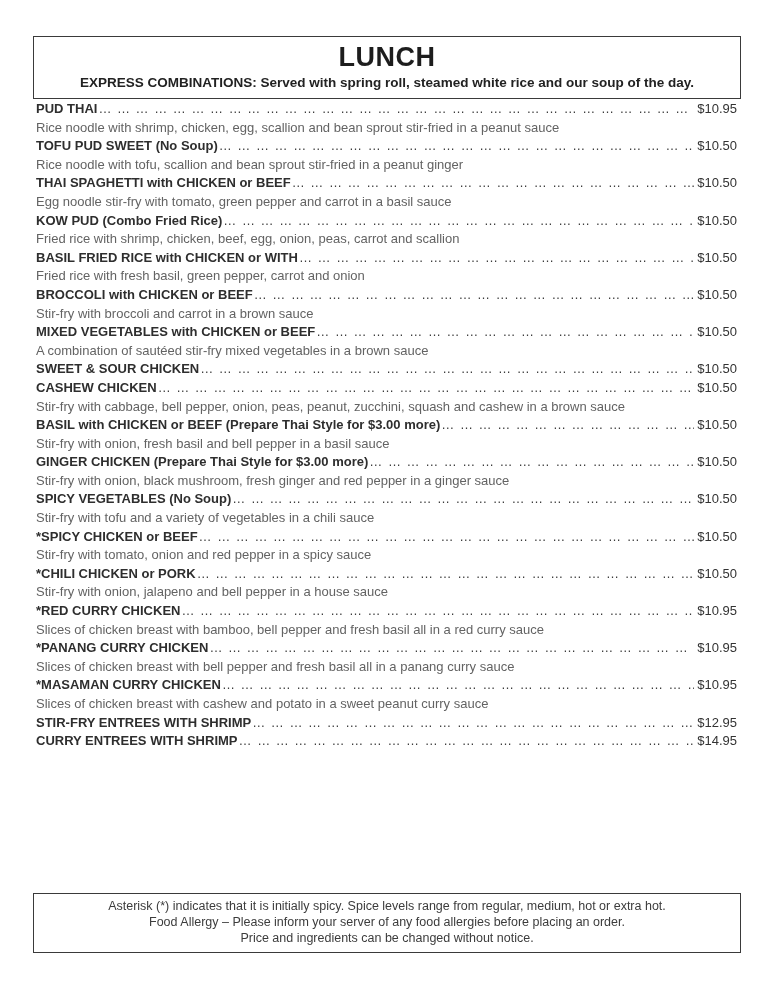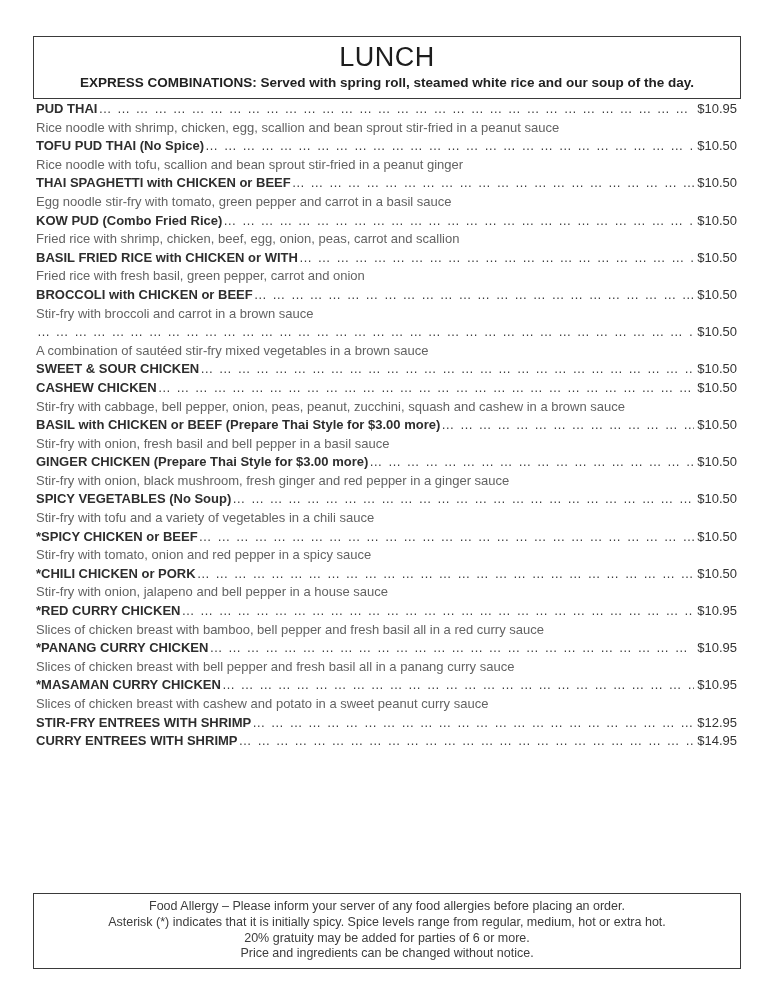--- a/index.html
+++ b/index.html
@@ -13,21 +13,21 @@
   .page { width: 772px; height: 1000px; position: relative; }
 
   .header-box {
     position: absolute; left: 33px; top: 36px; width: 708px;
     border: 1px solid #3a3a3a;
     text-align: center;
     padding: 5px 6px 7px 6px;
     background: #fff;
   }
   .title {
-    font-size: 27px; font-weight: normal; color: #1d1d1d;
+    font-size: 27px; font-weight: bold; color: #1d1d1d;
     line-height: 30px; letter-spacing: 0.5px;
   }
   .subtitle {
     font-size: 13.5px; font-weight: bold; color: #222222;
     line-height: 17px; margin-top: 2px;
   }
 
   .items {
     position: absolute; left: 36px; top: 100px; width: 701px;
   }
@@ -68,21 +68,21 @@
         <div class="item">
           <div class="item-line">
             <span class="item-name">PUD THAI</span>
             <span class="dots">… … … … … … … … … … … … … … … … … … … … … … … … … … … … … … … … … … … … … … … … … … … … … … … … … … … … … … … … … … … … … … … … … … … … … … … … … … … … … … … … … … … … … … … … … … </span>
             <span class="item-price">$10.95</span>
           </div>
           <div class="item-desc">Rice noodle with shrimp, chicken, egg, scallion and bean sprout stir-fried in a peanut sauce</div>
         </div>
         <div class="item">
           <div class="item-line">
-            <span class="item-name">TOFU PUD THAI (No Spice)</span>
+            <span class="item-name">TOFU PUD SWEET (No Soup)</span>
             <span class="dots">… … … … … … … … … … … … … … … … … … … … … … … … … … … … … … … … … … … … … … … … … … … … … … … … … … … … … … … … … … … … … … … … … … … … … … … … … … … … … … … … … … … … … … … … … … </span>
             <span class="item-price">$10.50</span>
           </div>
           <div class="item-desc">Rice noodle with tofu, scallion and bean sprout stir-fried in a peanut ginger</div>
         </div>
         <div class="item">
           <div class="item-line">
             <span class="item-name">THAI SPAGHETTI with CHICKEN or BEEF</span>
             <span class="dots">… … … … … … … … … … … … … … … … … … … … … … … … … … … … … … … … … … … … … … … … … … … … … … … … … … … … … … … … … … … … … … … … … … … … … … … … … … … … … … … … … … … … … … … … … … </span>
             <span class="item-price">$10.50</span>
@@ -108,20 +108,21 @@
         <div class="item">
           <div class="item-line">
             <span class="item-name">BROCCOLI with CHICKEN or BEEF</span>
             <span class="dots">… … … … … … … … … … … … … … … … … … … … … … … … … … … … … … … … … … … … … … … … … … … … … … … … … … … … … … … … … … … … … … … … … … … … … … … … … … … … … … … … … … … … … … … … … … </span>
             <span class="item-price">$10.50</span>
           </div>
           <div class="item-desc">Stir-fry with broccoli and carrot in a brown sauce</div>
         </div>
         <div class="item">
           <div class="item-line">
+            <span class="item-name">MIXED VEGETABLES with CHICKEN or BEEF</span>
             <span class="dots">… … … … … … … … … … … … … … … … … … … … … … … … … … … … … … … … … … … … … … … … … … … … … … … … … … … … … … … … … … … … … … … … … … … … … … … … … … … … … … … … … … … … … … … … … … </span>
             <span class="item-price">$10.50</span>
           </div>
           <div class="item-desc">A combination of sautéed stir-fry mixed vegetables in a brown sauce</div>
         </div>
         <div class="item">
           <div class="item-line">
             <span class="item-name">SWEET &amp; SOUR CHICKEN</span>
             <span class="dots">… … … … … … … … … … … … … … … … … … … … … … … … … … … … … … … … … … … … … … … … … … … … … … … … … … … … … … … … … … … … … … … … … … … … … … … … … … … … … … … … … … … … … … … … … … </span>
             <span class="item-price">$10.50</span>
@@ -212,19 +213,18 @@
           <div class="item-line">
             <span class="item-name">CURRY ENTREES WITH SHRIMP</span>
             <span class="dots">… … … … … … … … … … … … … … … … … … … … … … … … … … … … … … … … … … … … … … … … … … … … … … … … … … … … … … … … … … … … … … … … … … … … … … … … … … … … … … … … … … … … … … … … … … </span>
             <span class="item-price">$14.95</span>
           </div>
         </div>
       </div>
   </div>
 
   <div class="footer-box">
+    <div class="footer-line">Asterisk (*) indicates that it is initially spicy. Spice levels range from regular, medium, hot or extra hot.</div>
     <div class="footer-line">Food Allergy – Please inform your server of any food allergies before placing an order.</div>
-    <div class="footer-line">Asterisk (*) indicates that it is initially spicy. Spice levels range from regular, medium, hot or extra hot.</div>
-    <div class="footer-line">20% gratuity may be added for parties of 6 or more.</div>
     <div class="footer-line">Price and ingredients can be changed without notice.</div>
   </div>
 
 </div>
 
 </body></html>

